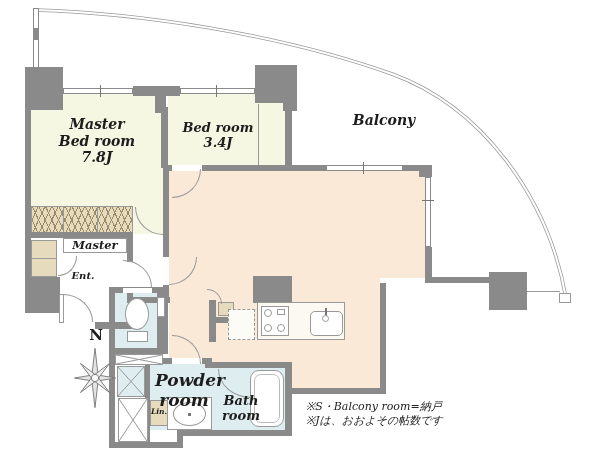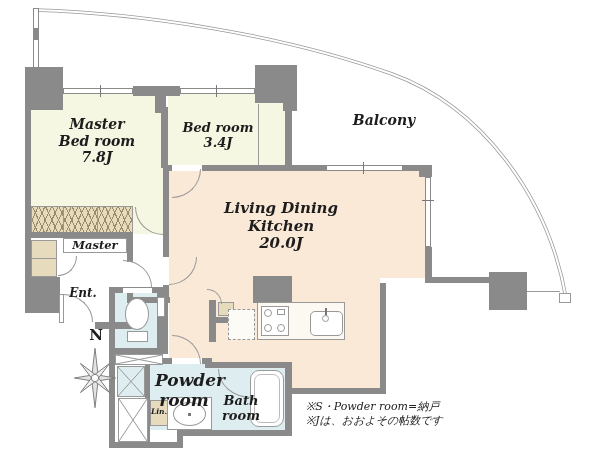--- a/index.html
+++ b/index.html
@@ -165,45 +165,40 @@
 
   <div class="lbl" style="left:45px;top:116px;width:104px;font-size:14px">
     <div>Master</div>
     <div>Bed room</div>
     <div>7.8J</div>
   </div>
   <div class="lbl" style="left:174px;top:120px;width:88px;font-size:13px">
     <div>Bed room</div>
     <div>3.4J</div>
   </div>
-  <div class="lbl" style="left:219px;top:200px;width:124px;font-size:15px">
-    <div>Living Dining</div>
-    <div>Kitchen</div>
-    <div>20.0J</div>
-  </div>
   <div class="lbl" style="left:334px;top:112px;width:100px;font-size:14px">Balcony</div>
   <div class="lbl" style="left:63px;top:239px;width:64px;font-size:11.5px">Master</div>
-  <div class="lbl" style="left:58px;top:286px;width:50px;font-size:12px">Ent.</div>
+  <div class="lbl" style="left:58px;top:270px;width:50px;font-size:10px">Ent.</div>
   <div class="lbl" style="left:155px;top:370px;width:58px;font-size:17px">
     <div>Powder</div>
     <div>room</div>
   </div>
   <div class="lbl" style="left:217px;top:393px;width:48px;font-size:13px">
     <div>Bath</div>
     <div>room</div>
   </div>
   <div class="lbl" style="left:149px;top:408px;width:20px;font-size:7.5px">Lin.</div>
 
   <div class="lbl" style="left:84px;top:327px;width:24px;font-size:15px;font-style:normal">N</div>
   <svg class="ab" style="left:72px;top:346px;width:46px;height:64px" viewBox="0 0 40 56">
     <polygon points="20,2 23,28 20,54 17,28" fill="#e3e3e3" stroke="#777" stroke-width="0.8"></polygon>
     <polygon points="2,28 20,25 38,28 20,31" fill="#e3e3e3" stroke="#777" stroke-width="0.8"></polygon>
     <polygon points="20,10 22.5,28 20,46 17.5,28" fill="#eee" stroke="#777" stroke-width="0.8" transform="rotate(45 20 28)"></polygon>
     <polygon points="20,10 22.5,28 20,46 17.5,28" fill="#eee" stroke="#777" stroke-width="0.8" transform="rotate(-45 20 28)"></polygon>
     <circle cx="20" cy="28" r="3.2" fill="#fff" stroke="#777" stroke-width="0.8"></circle>
   </svg>
 
   <div class="note" style="left:306px;top:400px">
-    <div>※S・Powder room=納戸</div>
+    <div>※S・Balcony room=納戸</div>
     <div>※Jは、おおよその帖数です</div>
   </div>
 
 </div>
 
 </body></html>

